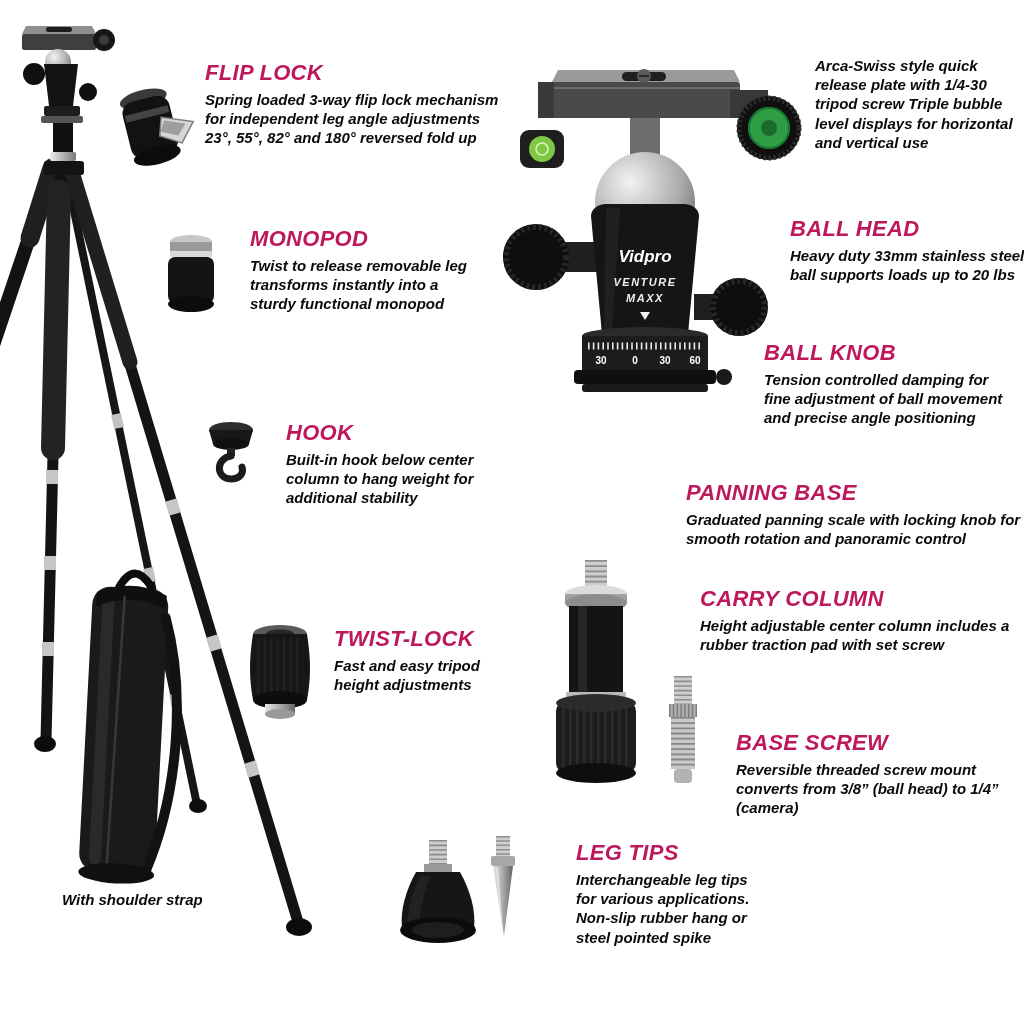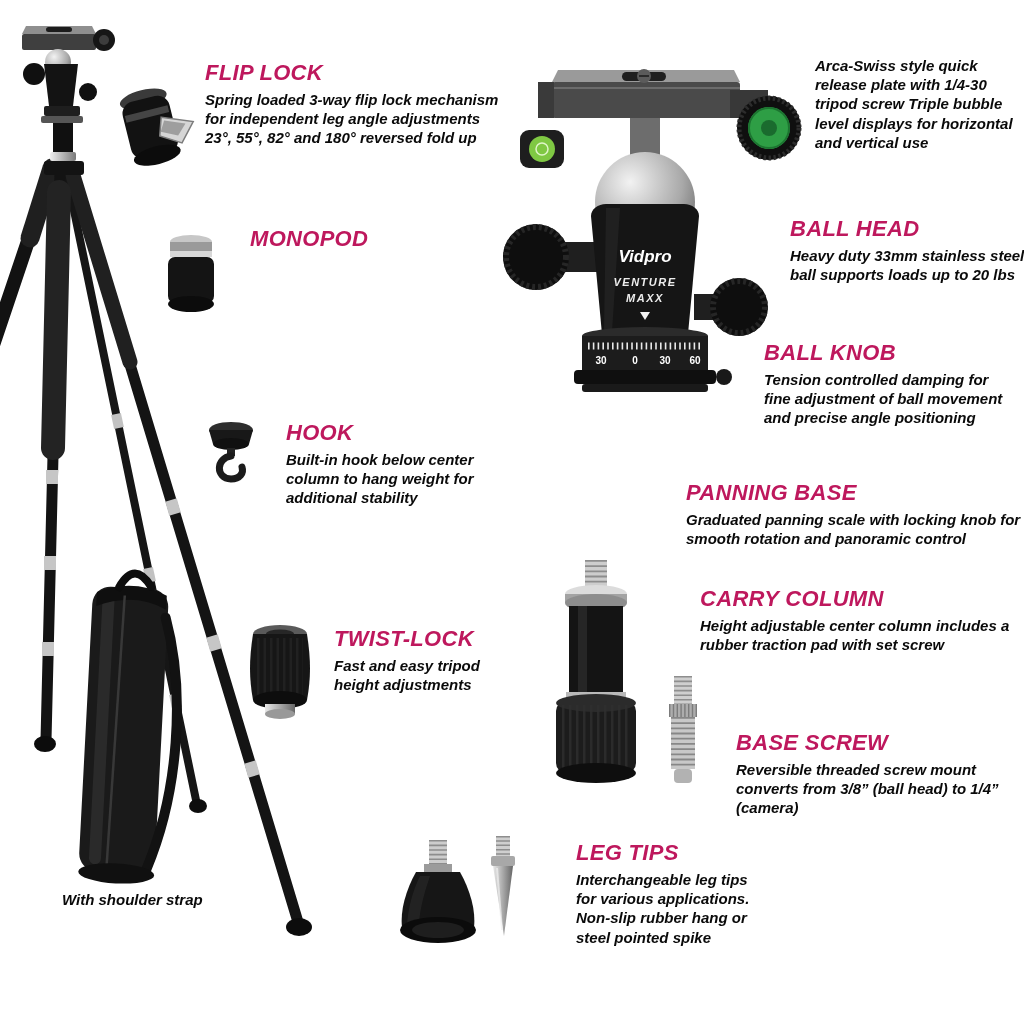--- a/index.html
+++ b/index.html
@@ -246,20 +246,21 @@
     </g>
   </svg>
 
   <div class="annot" style="left:205px;top:60px;width:300px">
     <div class="annot-title">FLIP LOCK</div>
     <div class="annot-desc">Spring loaded 3-way flip lock mechanism for independent leg angle adjustments 23°, 55°, 82° and 180° reversed fold up</div>
   </div>
 
   <div class="annot" style="left:250px;top:226px;width:235px">
     <div class="annot-title">MONOPOD</div>
+    <div class="annot-desc">Twist to release removable leg transforms instantly into a sturdy functional monopod</div>
   </div>
 
   <div class="annot" style="left:334px;top:626px;width:190px">
     <div class="annot-title">TWIST-LOCK</div>
     <div class="annot-desc">Fast and easy tripod height adjustments</div>
   </div>
 
   <div class="annot" style="left:286px;top:420px;width:220px">
     <div class="annot-title">HOOK</div>
     <div class="annot-desc">Built-in hook below center column to hang weight for additional stability</div>

